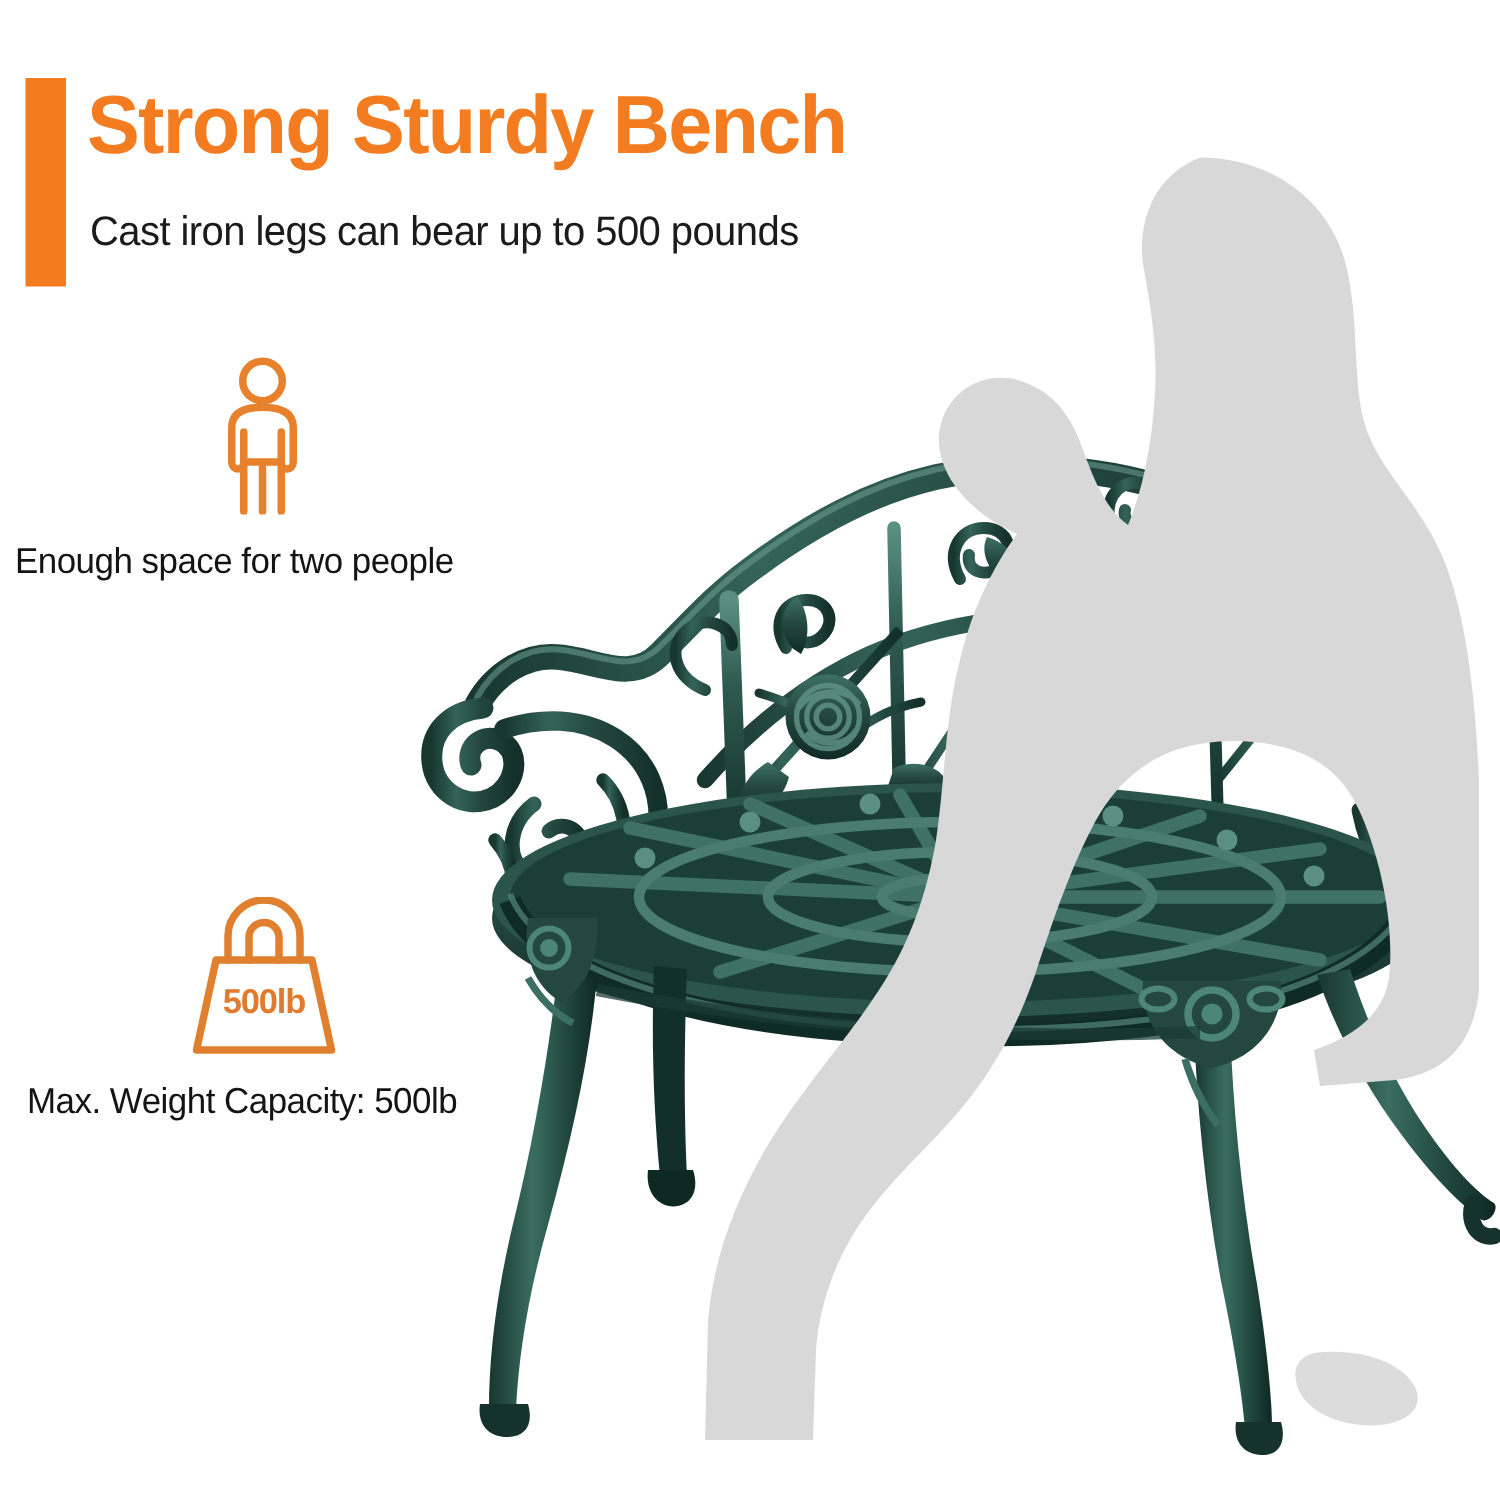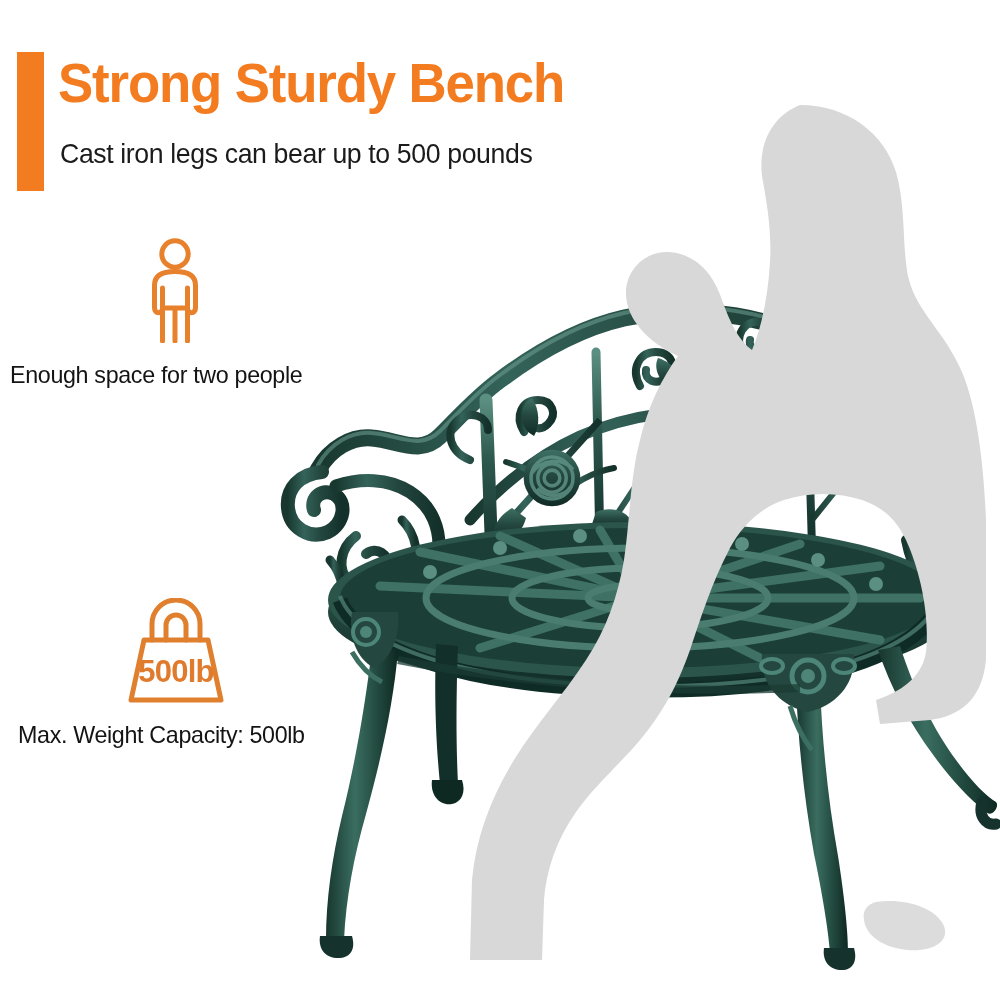--- a/index.html
+++ b/index.html
@@ -73,21 +73,21 @@
   #feature-people-label { left: 10px;  top: 360px; }
   #feature-weight-icon  { left: 127px; top: 598px; width: 98px;  height: 105px; }
   #feature-weight-label { left: 18px;  top: 720px; }
 
   .weight-value {
     position: absolute;
     left: 0;
     top: 56px;
     width: 98px;
     text-align: center;
-    font-size: 31px;
+    font-size: 23px;
     font-weight: bold;
     color: #E07B2E;
     letter-spacing: -0.8px;
   }
 
   
   #illustration {
     position: absolute;
     left: 0;
     top: 0;

